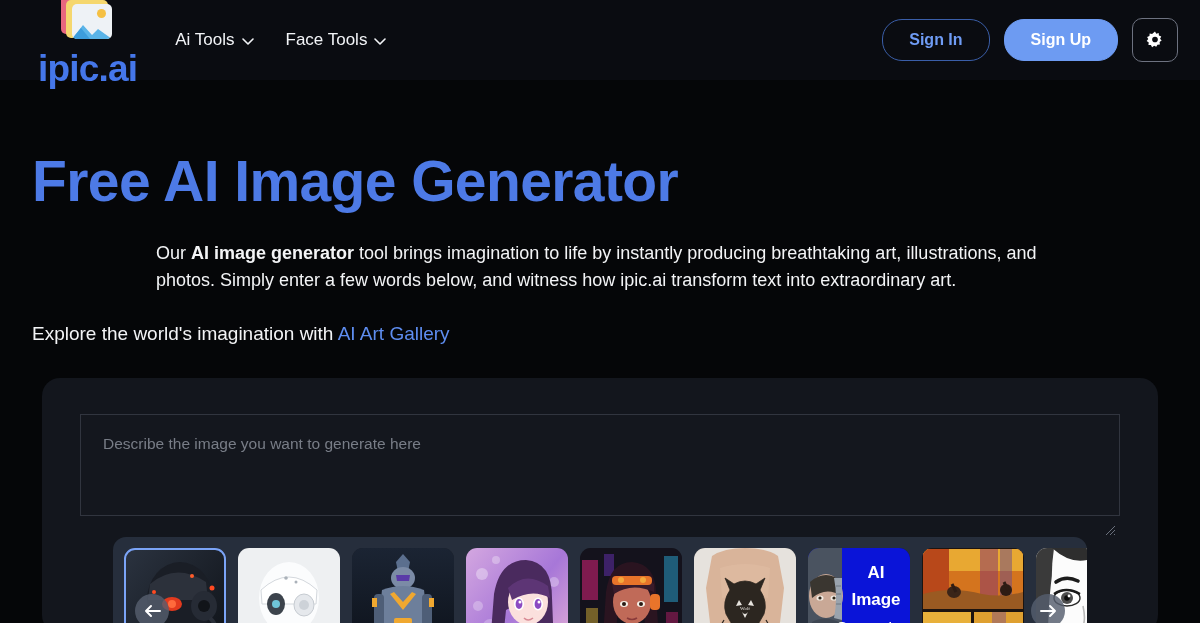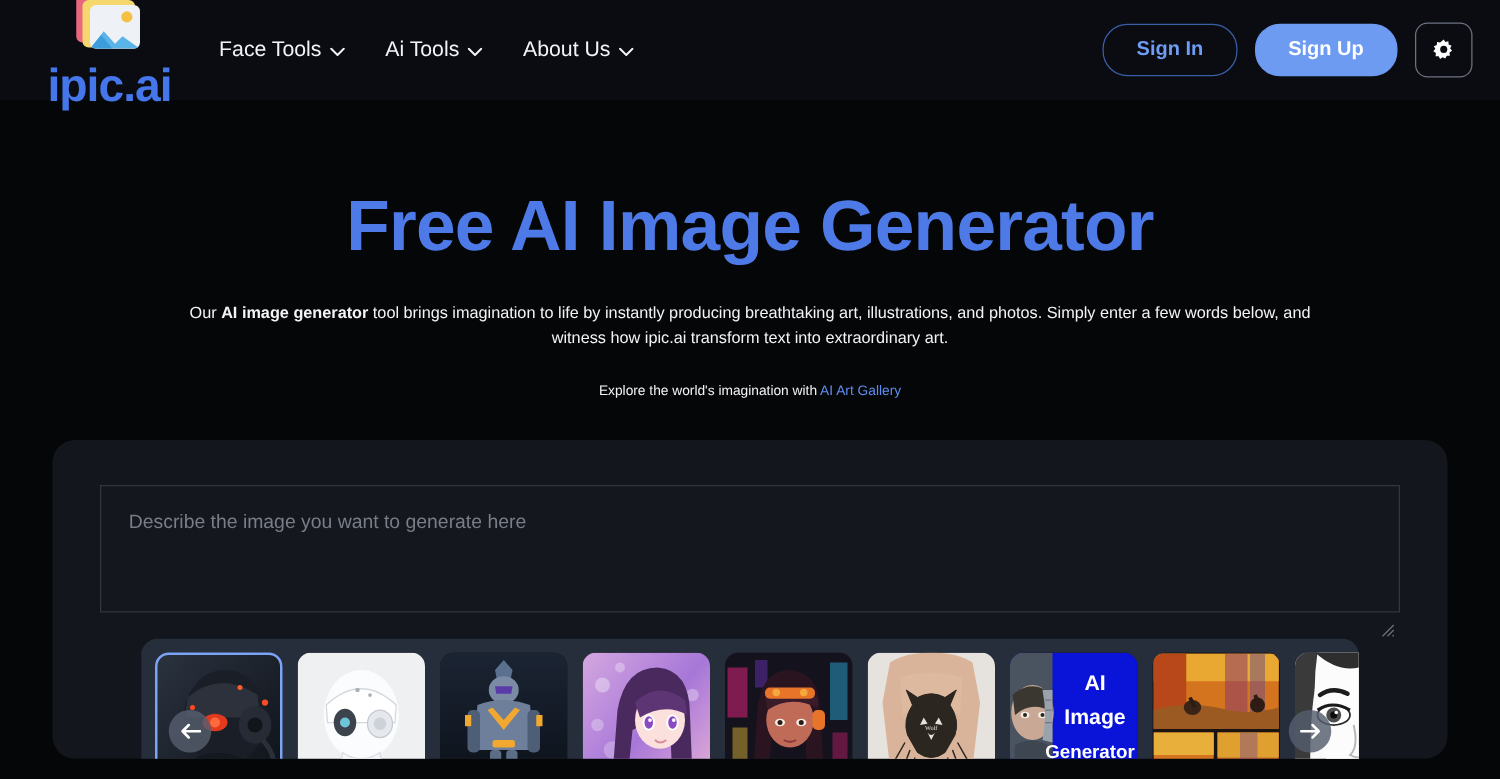--- a/index.html
+++ b/index.html
@@ -164,43 +164,43 @@
     border: 1px solid #6d7280;
     width: 46px; height: 44px;
     display: flex;
     align-items: center;
     justify-content: center;
     border-radius: 10px;
   }
 
   
   .hero {
-    text-align: center;
     padding-top: 72px;
+    padding-left: 32px;
   }
   .hero h1 {
     font-size: 57px;
     font-weight: bold;
     color: #4d7ae6;
     letter-spacing: -0.6px;
     line-height: 1.05;
   }
   .hero .lede {
     margin-top: 28px;
-    font-size: 13px;
+    font-size: 18px;
     line-height: 1.52;
     color: #f3f4f6;
     max-width: 920px;
     margin-left: auto;
     margin-right: auto;
   }
   .hero .lede b { font-weight: bold; }
   .hero .explore {
     margin-top: 28px;
-    font-size: 11px;
+    font-size: 19px;
     color: #f3f4f6;
   }
   .hero .explore a {
     color: #5e8df0;
     text-decoration: none;
     cursor: pointer;
   }
 
   
   .panel {
@@ -297,33 +297,27 @@
           <path d="M0 20 L11 6 L20 16 L26 10 L40 20 Z" fill="#5ab4e8"></path>
           <path d="M0 20 L9 9 L18 20 Z" fill="#3d9ddc"></path>
         </svg>
       </span>
     </span>
     <span class="brand-name">ipic.ai</span>
   </div>
 
   <nav class="nav">
     <div class="nav-item">
-      <span>Face Tools</span>
-      <svg class="chev" viewBox="0 0 12 7">
-        <path d="M1 1 L6 6 L11 1" stroke="#f2f4f7" stroke-width="1.6" fill="none" stroke-linecap="round" stroke-linejoin="round"></path>
-      </svg>
-    </div>
-    <div class="nav-item">
       <span>Ai Tools</span>
       <svg class="chev" viewBox="0 0 12 7">
         <path d="M1 1 L6 6 L11 1" stroke="#f2f4f7" stroke-width="1.6" fill="none" stroke-linecap="round" stroke-linejoin="round"></path>
       </svg>
     </div>
     <div class="nav-item">
-      <span>About Us</span>
+      <span>Face Tools</span>
       <svg class="chev" viewBox="0 0 12 7">
         <path d="M1 1 L6 6 L11 1" stroke="#f2f4f7" stroke-width="1.6" fill="none" stroke-linecap="round" stroke-linejoin="round"></path>
       </svg>
     </div>
   </nav>
 
   <div class="spacer"></div>
 
   <button class="btn btn-signin">Sign In</button>
   <button class="btn btn-signup">Sign Up</button>

